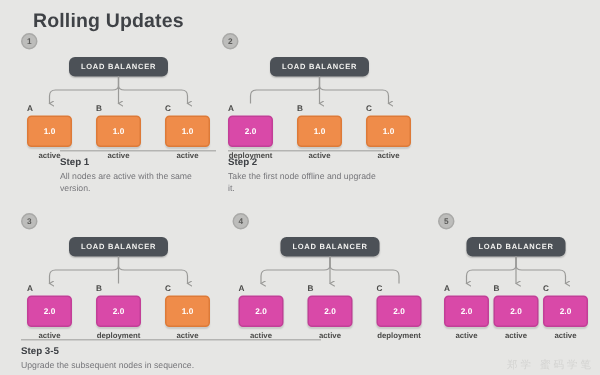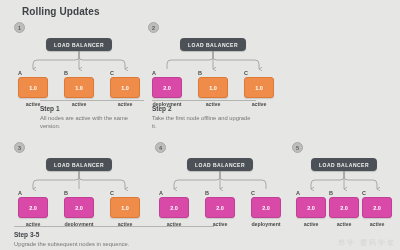--- a/index.html
+++ b/index.html
@@ -6,21 +6,21 @@
   body{
     width:400px;height:250px;
     background:#e6e6e4;
     font-family:"Liberation Sans", sans-serif;
     color:#4a4a4a;
     overflow:hidden;
     position:relative;
   }
   .page-title{
     position:absolute;left:22px;top:6px;
-    font-size:10px;font-weight:bold;color:#3f4246;
+    font-size:13px;font-weight:bold;color:#3f4246;
     letter-spacing:.1px;
   }
   .panel{position:absolute;}
   .badge{
     position:absolute;left:0;top:0;
     width:11px;height:11px;border-radius:50%;
     background:#bdbdbb;border:1px solid #a9a9a7;
     color:#5c5c5a;font-size:5.5px;font-weight:bold;
     display:flex;align-items:center;justify-content:center;
     box-sizing:border-box;

